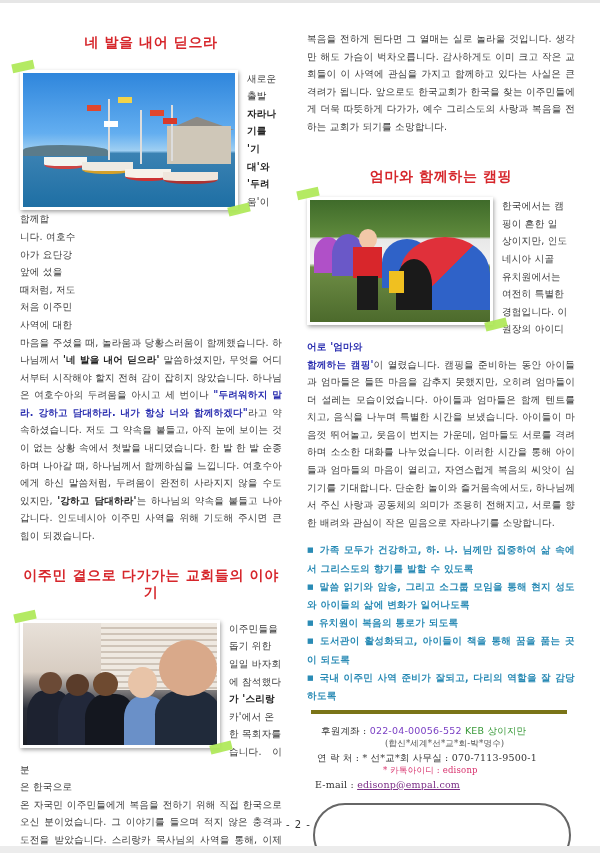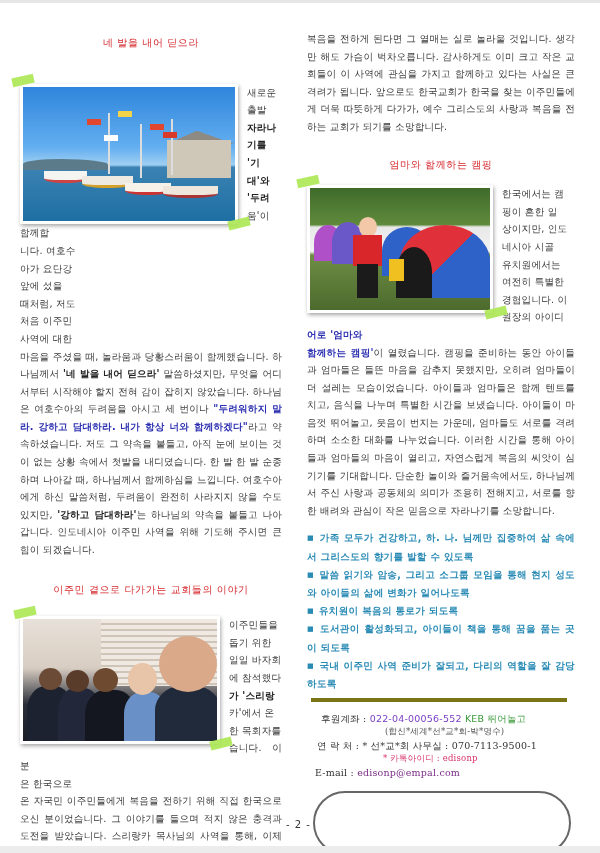--- a/index.html
+++ b/index.html
@@ -5,21 +5,21 @@
   * { box-sizing: border-box; margin: 0; padding: 0; }
   html, body { width: 600px; height: 853px; background: #ffffff; overflow: hidden; }
   body { font-family: "DejaVu Sans", sans-serif; color: #333; position: relative; }
   .topbar { position: absolute; left: 0; top: 0; width: 600px; height: 3px; background: #e6e6e6; }
   .bottombar { position: absolute; left: 0; top: 846px; width: 600px; height: 7px; background: #ececec; }
 
   .col { position: absolute; font-size: 9.6px; line-height: 17.6px; letter-spacing: 0.2px; text-align: justify; color: #3a3a3a; }
   .col-left { left: 20px; top: 30px; width: 262px; }
   .col-right { left: 307px; top: 30px; width: 268px; }
 
-  .sec-title { font-weight: normal; color: #d6262b; text-align: center; font-size: 10px; letter-spacing: 0.6px; }
+  .sec-title { font-weight: bold; color: #d6262b; text-align: center; font-size: 14px; letter-spacing: 0.6px; }
 
   .fig { float: left; position: relative; background: #fff; box-shadow: 1px 2px 4px rgba(0,0,0,0.35); padding: 3px; margin-right: 9px; }
   .tape { position: absolute; width: 22px; height: 9px; background: #aee856; opacity: 0.92; }
   .tape.tl { transform: rotate(-12deg); }
   .tape.br { transform: rotate(-14deg); }
 
   .photo { width: 100%; height: 100%; position: relative; overflow: hidden; }
 
   
   .photo-harbor { background: linear-gradient(180deg, #2f86dc 0%, #63aef0 45%, #9fcff2 58%, #3b82b3 60%, #1e6fa4 100%); }
@@ -56,37 +56,37 @@
   .prayer-list { margin-top: 10px; color: #2a8bb5; font-weight: bold; font-size: 9.6px; line-height: 17.6px; letter-spacing: 0.3px; }
   .prayer-list .bullet { color: #2a8bb5; font-size: 7px; margin-right: 5px; vertical-align: 1px; }
 
   .divider { margin-top: 5px; height: 4px; background: #7a7417; width: 256px; margin-left: 4px; }
 
   .contact { margin-top: 10px; font-size: 9.5px; line-height: 13.5px; color: #333; font-family: "DejaVu Serif", serif; }
   .contact .row { white-space: nowrap; }
   .contact .acct { color: #7a3fc4; font-family: "DejaVu Sans", sans-serif; }
   .contact .bank { color: #3a9a3a; font-family: "DejaVu Sans", sans-serif; }
   .contact .pink { color: #d8306c; font-size: 8.5px; }
-  .contact .mail { color: #7a2d86; }
+  .contact .mail { color: #7a2d86; text-decoration: underline; }
   .contact .sub { color: #555; font-size: 8.5px; }
 
   .notice { margin-top: 12px; margin-left: 6px; width: 258px; height: 64px; border: 2px solid #666; border-radius: 34px; padding: 8px 14px 6px 22px; font-size: 7.4px; line-height: 11px; font-style: italic; font-weight: bold; color: #222; position: relative; }
 
   .page-num { position: absolute; left: 286px; top: 819px; font-size: 10px; color: #333; letter-spacing: 1px; }
 </style>
 </head>
 <body>
 
 <div class="topbar"></div>
 
 <div class="col col-left">
 
   <div class="sec-title" style="margin-top:4px;">네 발을 내어 딛으라</div>
 
-  <div style="margin-top:32px;">
+  <div style="margin-top:18px;">
     <div class="fig" style="width:218px; height:140px;">
       <div class="tape tl" style="left:-8px; top:-8px;"></div>
       <div class="photo photo-harbor">
         <div class="hill"></div>
         <div class="roof"></div>
         <div class="house"></div>
         <div class="mast" style="left:40%; top:20%; height:45%;"></div>
         <div class="mast" style="left:55%; top:28%; height:40%;"></div>
         <div class="mast" style="left:70%; top:24%; height:42%;"></div>
         <div class="flag" style="left:30%; top:24%; background:#e0472e;"></div>
@@ -153,21 +153,21 @@
     <div class="clear"></div>
     <p class="p">
       <span>온 자국민 이주민들에게 복음을 전하기 위해 직접 한국으로 오신 분이었습니다. 그 이야기를 들으며 적지 않은 충격과 도전을 받았습니다. 스리랑카 목사님의 사역을 통해, 이제 한국이 단순히 선교사를 보내는 나라가 아니라, 세계 곳곳에서 복음을 들어야 할 사람들이 모이는 </span><span class="bold">'새로운 선교지'</span><span>로 변화하고 있다는 것을 실감할 수 있었습니다. 한국은 빠른 속도로 선교지로 변화하고 있습니다. 지금, 한국은 세계 여러 나라에서 복음을 들어야 할 사람들이 한국으로 들어오고 있으며, 그들 가운데에는 선교사가 접근하기 어려운 지역에서 온 이들도 적지 않습니다. 이러한 현실을 바라볼 때, 어쩌면 하나님께서 마지막 선교를 완성하시기 위해 한국교회를 사용하시고자, 세계 곳곳에서 복음을 들어야 할 사람들을 한국으로 모으고 계신 것은 아닐까, 하는, 생각이 듭니다. 이러한 변화 속에서 한국교회가 선교의 새로운 변화를 인식하고, 이주민을 향한 선교 전략을 세우고 준비한다면 하나님의 마지막 선교에 크게 쓰임 받을 것이라 확신합니다. 이들이 한국에서 예수 그리스도를 만나고, 다시 자국으로 돌아가</span>
     </p>
   </div>
 </div>
 
 <div class="col col-right">
   <p class="p">복음을 전하게 된다면 그 열매는 실로 놀라울 것입니다. 생각만 해도 가슴이 벅차오릅니다. 감사하게도 이미 크고 작은 교회들이 이 사역에 관심을 가지고 함께하고 있다는 사실은 큰 격려가 됩니다. 앞으로도 한국교회가 한국을 찾는 이주민들에게 더욱 따뜻하게 다가가, 예수 그리스도의 사랑과 복음을 전하는 교회가 되기를 소망합니다.</p>
 
-  <div class="sec-title" style="margin-top:20px;">엄마와 함께하는 캠핑</div>
+  <div class="sec-title" style="margin-top:32px;">엄마와 함께하는 캠핑</div>
 
   <div style="margin-top:12px;">
     <div class="fig" style="width:186px; height:128px;">
       <div class="tape tl" style="left:-10px; top:-8px;"></div>
       <div class="photo photo-tents">
         <div class="tent" style="left:2%; top:30%; width:16%; height:30%; background:#b050c8;"></div>
         <div class="tent" style="left:12%; top:28%; width:18%; height:34%; background:#6a58c8;"></div>
         <div class="tent" style="left:40%; top:32%; width:28%; height:40%; background:#2f62c8;"></div>
         <div class="tent" style="left:50%; top:30%; width:50%; height:60%; background:linear-gradient(135deg, #e0303a 0%, #e0303a 50%, #2f62c8 50%, #2f62c8 100%);"></div>
         <div class="tent" style="left:48%; top:48%; width:20%; height:42%; background:#1a1a1a; border-radius:50% 50% 0 0;"></div>
@@ -202,21 +202,21 @@
     <div><span class="bullet">■</span><span>유치원이 복음의 통로가 되도록</span></div>
     <div><span class="bullet">■</span><span>도서관이 활성화되고, 아이들이 책을 통해 꿈을 품는 곳이 되도록</span></div>
     <div><span class="bullet">■</span><span>국내 이주민 사역 준비가 잘되고, 다리의 역할을 잘 감당하도록</span></div>
   </div>
 
   <div class="divider"></div>
 
   <div class="contact">
     <div class="row" style="padding-left:14px;">
       <span>후원계좌 : </span><span class="acct">022-04-00056-552</span>
-      <span class="bank">KEB 뛰어놀고</span>
+      <span class="bank">KEB 상이지만</span>
     </div>
     <div class="row sub" style="padding-left:78px;">(합신*세계*선*교*회-박*명수)</div>
     <div class="row" style="padding-left:10px;">
       <span>연 락 처 : </span><span>* 선*교*회 사무실 : 070-7113-9500-1</span>
     </div>
     <div class="row pink" style="padding-left:76px;">* 카톡아이디 : edisonp</div>
     <div class="row" style="padding-left:8px;">
       <span>E-mail : </span><span class="mail">edisonp@empal.com</span>
     </div>
   </div>

